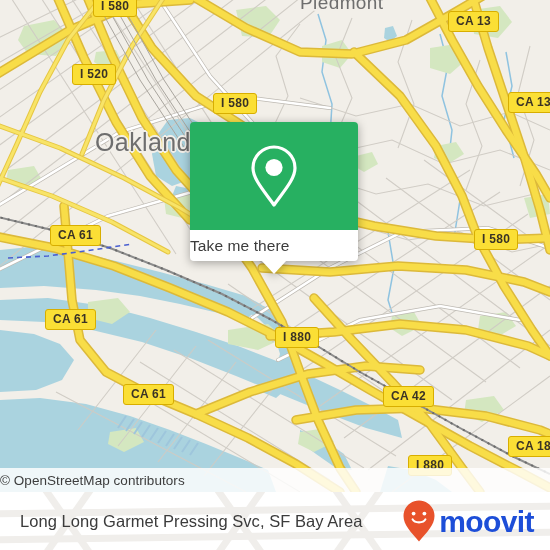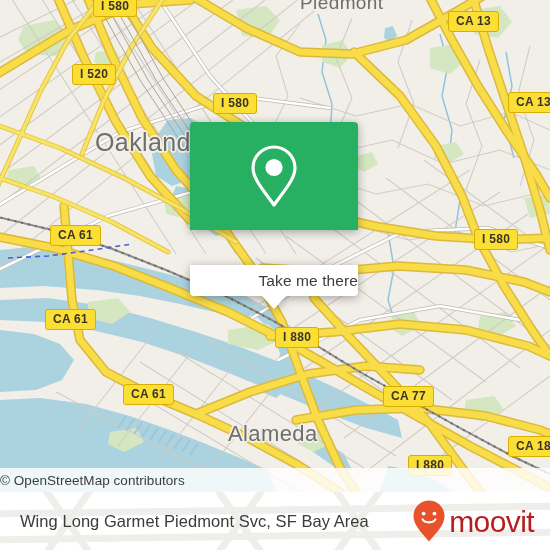--- a/index.html
+++ b/index.html
@@ -47,23 +47,22 @@
   #popup{
     position:absolute;left:190px;top:122px;width:168px;
     filter:drop-shadow(0 2px 5px rgba(0,0,0,.33));
   }
   #popup-head{
     background:#27b061;border-radius:4px 4px 0 0;
     height:108px;display:flex;align-items:center;justify-content:center;
   }
   #popup-foot{
     background:#ffffff;border-radius:0 0 4px 4px;
-    height:31px;display:flex;align-items:center;justify-content:flex-end;
+    height:31px;display:flex;align-items:center;justify-content:flex-start;
     position:relative;
-    margin-top:35px;
   }
   #popup-foot-label{
     color:#3c3c3c;font-size:15.5px;letter-spacing:.1px;
   }
   #popup-tail{
     position:absolute;left:50%;bottom:-13px;transform:translateX(-50%);
     width:0;height:0;
     border-left:13px solid transparent;
     border-right:13px solid transparent;
     border-top:14px solid #ffffff;
@@ -88,21 +87,21 @@
   #footer-title{
     position:absolute;left:20px;top:0;height:58px;
     display:flex;align-items:center;
     color:#3b3b3b;font-size:16.5px;letter-spacing:.05px;white-space:nowrap;
   }
   #brand{
     position:absolute;right:16px;top:0;height:58px;
     display:flex;align-items:center;gap:3px;
   }
   #brand-text{
-    color:#b91c1c;font-size:30px;font-weight:normal;letter-spacing:-.6px;
+    color:#1d4ed8;font-size:30px;font-weight:bold;letter-spacing:-.6px;
     line-height:1;position:relative;top:1px;
   }
 </style>
 </head>
 <body>
 
 <div id="root">
 
   <div id="map">
     <svg id="mapsvg" width="550" height="492" viewBox="0 0 550 492">
@@ -327,33 +326,32 @@
           <path d="M166 446 L174 434"></path>
             <path d="M174 449 L182 437"></path>
           <path d="M182 452 L190 440"></path>
             <path d="M190 455 L198 443"></path>
         </g>
       </g>
     </svg>
 
     <div class="city-label" style="left:300px;top:-8px;font-size:19px;">Piedmont</div>
     <div class="city-label" style="left:50px;top:128px;font-size:25px;margin-left:45px;">Oakland</div>
-    <div class="city-label" style="left:228px;top:421px;font-size:22px;">Alameda</div>
 
     <div class="shield" style="left:93px;top:-4px;">I 580</div>
     <div class="shield" style="left:72px;top:64px;">I 520</div>
     <div class="shield" style="left:213px;top:93px;">I 580</div>
     <div class="shield" style="left:448px;top:11px;">CA 13</div>
     <div class="shield" style="left:508px;top:92px;">CA 13</div>
     <div class="shield" style="left:50px;top:225px;">CA 61</div>
     <div class="shield" style="left:474px;top:229px;">I 580</div>
     <div class="shield" style="left:45px;top:309px;">CA 61</div>
     <div class="shield" style="left:275px;top:327px;">I 880</div>
     <div class="shield" style="left:123px;top:384px;">CA 61</div>
-    <div class="shield" style="left:383px;top:386px;">CA 77</div>
+    <div class="shield" style="left:383px;top:386px;">CA 42</div>
     <div class="shield" style="left:508px;top:436px;">CA 185</div>
     <div class="shield" style="left:408px;top:455px;">I 880</div>
 
     <div id="popup">
       <div id="popup-head">
         <svg width="56" height="66" viewBox="0 0 56 66">
           <path d="M28 4 C16.4 4 7 13.4 7 25 C7 36 18 48 28 62 C38 48 49 36 49 25 C49 13.4 39.6 4 28 4 Z" fill="none" stroke="#ffffff" stroke-width="3.2" stroke-linejoin="round"></path>
           <circle cx="28" cy="24.5" r="8.6" fill="#ffffff"></circle>
         </svg>
       </div>
@@ -376,21 +374,21 @@
         <path d="M212 -10 L268 70"></path>
         <path d="M268 -10 L212 70"></path>
         <path d="M330 -10 L386 70"></path>
         <path d="M386 -10 L330 70"></path>
         <path d="M-10 22 L560 14"></path>
         <path d="M-10 48 L560 40"></path>
       </g>
     </svg>
 
     <div id="footer-title">
-      <span>Wing Long Garmet Piedmont Svc, SF Bay Area</span>
+      <span>Long Long Garmet Pressing Svc, SF Bay Area</span>
     </div>
 
     <div id="brand">
       <svg width="34" height="44" viewBox="0 0 34 44">
         <path d="M17 1.5 C8.4 1.5 1.5 8.4 1.5 17 C1.5 26 9 33 17 42.5 C25 33 32.5 26 32.5 17 C32.5 8.4 25.6 1.5 17 1.5 Z" fill="#e8522b"></path>
         <circle cx="11.6" cy="14.6" r="1.9" fill="#ffffff"></circle>
         <circle cx="22.4" cy="14.6" r="1.9" fill="#ffffff"></circle>
         <path d="M10.6 20.4 C12.6 24.4 21.4 24.4 23.4 20.4" fill="none" stroke="#ffffff" stroke-width="2.1" stroke-linecap="round"></path>
       </svg>
       <span id="brand-text">moovit</span>

